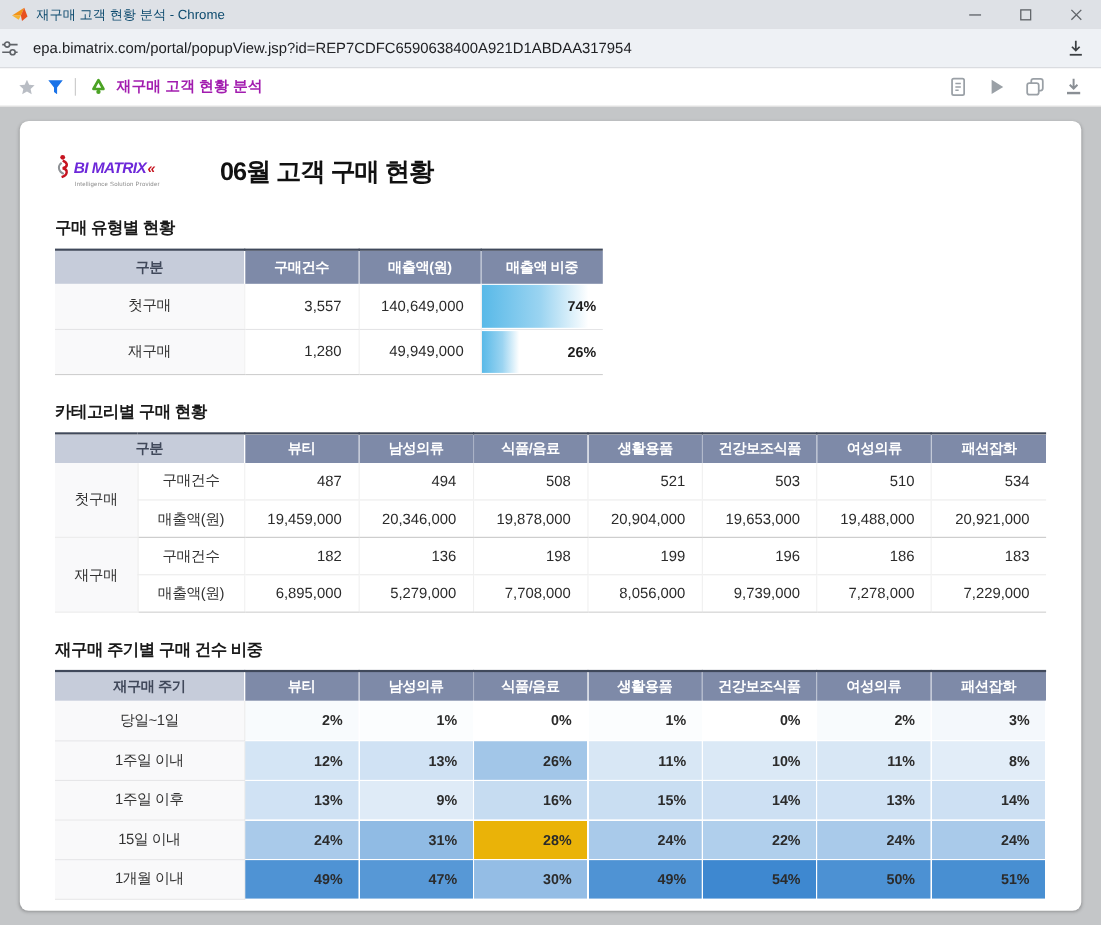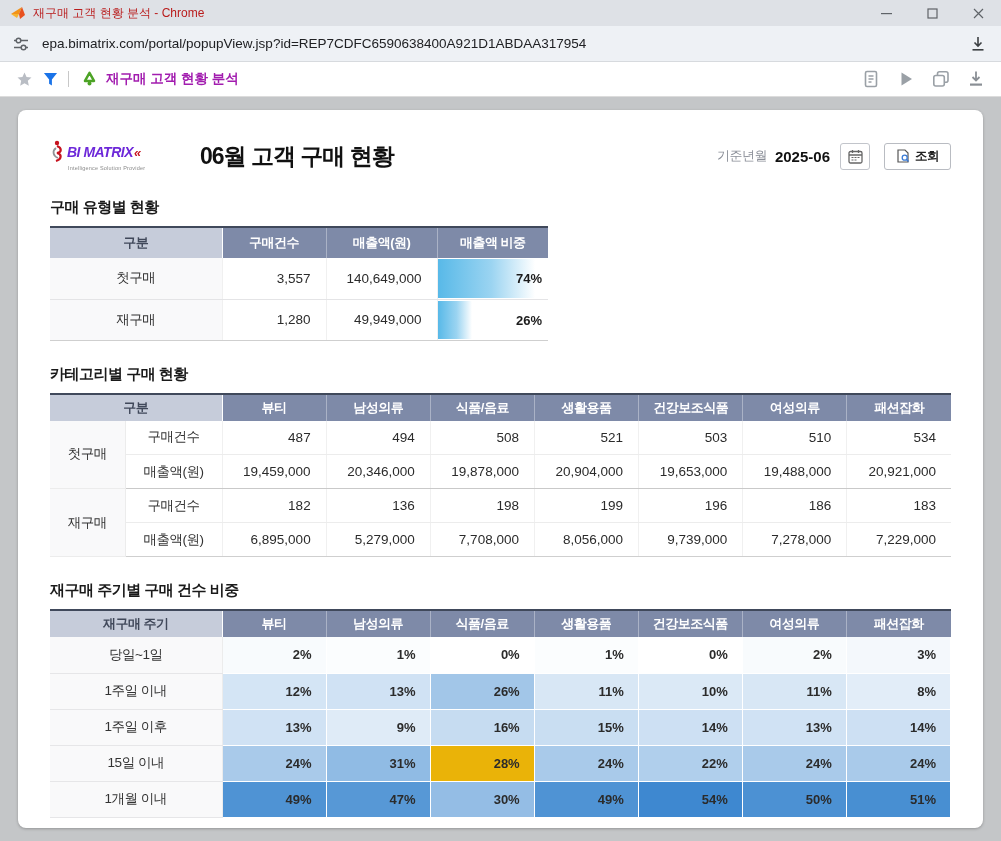--- a/index.html
+++ b/index.html
@@ -4,24 +4,24 @@
 <style>
   * { box-sizing: border-box; margin: 0; padding: 0; }
   html,body { width:1001px; height:841px; }
   body {
     font-family: "Liberation Sans", "DejaVu Sans", sans-serif;
     background:#c4c6c8; overflow:hidden; color:#222;
   }
   
   .titlebar{ height:26px; background:#dee1e6; display:flex; align-items:center; padding:0 0 0 10px; }
   .titlebar .fav{ width:16px; height:16px; margin-right:7px; flex:0 0 auto; }
-  .titlebar .wtitle{ font-size:12px; color:#b91c1c; flex:1 1 auto; white-space:nowrap; overflow:hidden; }
+  .titlebar .wtitle{ font-size:12px; color:#0c4a6e; flex:1 1 auto; white-space:nowrap; overflow:hidden; }
   .wcontrols{ display:flex; height:100%; }
   .wbtn{ width:46px; display:flex; align-items:center; justify-content:center; color:#5f6368; cursor:default; }
-  .urlrow{ height:36px; background:#eef1f5; border-bottom:1px solid #d7dade; display:flex; align-items:center; padding:0 14px 0 12px; }
+  .urlrow{ height:36px; background:#eef1f5; border-bottom:1px solid #d7dade; display:flex; align-items:center; padding:0 14px 0 0; }
   .tune-icon{ width:18px; height:18px; margin-right:12px; flex:0 0 auto; }
   .url-text{ flex:1 1 auto; font-size:13.5px; color:#202124; white-space:nowrap; overflow:hidden; }
   .dl-icon{ width:18px; height:18px; flex:0 0 auto; }
   .appbar{ height:35px; background:#ffffff; border-bottom:1px solid #dcdcdc; display:flex; align-items:center; padding:0 16px; }
   .appbar .star{ width:17px; height:17px; margin-right:10px; }
   .appbar .funnel{ width:15px; height:15px; margin-right:10px; }
   .appbar .vsep{ width:1px; height:16px; background:#c8c8c8; margin-right:12px; }
   .appbar .clover{ width:17px; height:17px; margin-right:8px; }
   .appbar .ptitle{ font-size:13.5px; font-weight:bold; color:#a21caf; flex:1 1 auto; }
   .appbar .right-icons{ display:flex; gap:17px; align-items:center; }
@@ -158,40 +158,20 @@
             <circle cx="7" cy="3" r="2.2" fill="#c6131f"></circle>
             <path d="M7 6 C12 8 12 12 7 13 C12 14 12 19 6 21" fill="none" stroke="#c6131f" stroke-width="2.2"></path>
             <path d="M6 8 C2 11 3 16 8 18" fill="none" stroke="#8f9296" stroke-width="1.8"></path>
           </svg>
           <span class="brand">BI MATRIX</span>
           <span class="chev">«</span>
         </div>
         <div class="tagline">Intelligence Solution Provider</div>
       </div>
       <div class="rpt-title">06월 고객 구매 현황</div>
-      <div class="filterbox">
-        <span class="flabel">기준년월</span>
-        <span class="fvalue">2025-06</span>
-        <div class="icon-btn">
-          <svg width="15" height="15" viewBox="0 0 15 15">
-            <rect x="1" y="2.5" width="13" height="11.5" rx="1.5" fill="none" stroke="#666" stroke-width="1.3"></rect>
-            <path d="M1 6 h13" stroke="#666" stroke-width="1.3"></path>
-            <path d="M4.5 1 v3 M10.5 1 v3" stroke="#666" stroke-width="1.3"></path>
-            <path d="M3.5 8.5 h2 M6.5 8.5 h2 M9.5 8.5 h2 M3.5 11 h2 M6.5 11 h2" stroke="#666" stroke-width="1.2"></path>
-          </svg>
-        </div>
-        <div class="search-btn">
-          <svg width="14" height="14" viewBox="0 0 14 14">
-            <path d="M2 1 h7 l3 3 v9 h-10z" fill="none" stroke="#555" stroke-width="1.2"></path>
-            <circle cx="8.7" cy="8.7" r="2.5" fill="#fff" stroke="#3a7bd5" stroke-width="1.3"></circle>
-            <path d="M10.5 10.5 L12.5 12.5" stroke="#3a7bd5" stroke-width="1.4"></path>
-          </svg>
-          <span>조회</span>
-        </div>
-      </div>
     </div>
 
     <div class="section">
       <div class="sec-title">구매 유형별 현황</div>
       <table class="t1">
         <colgroup>
             <col style="width:172px">
             <col style="width:104px">
             <col style="width:111px">
             <col style="width:111px">

